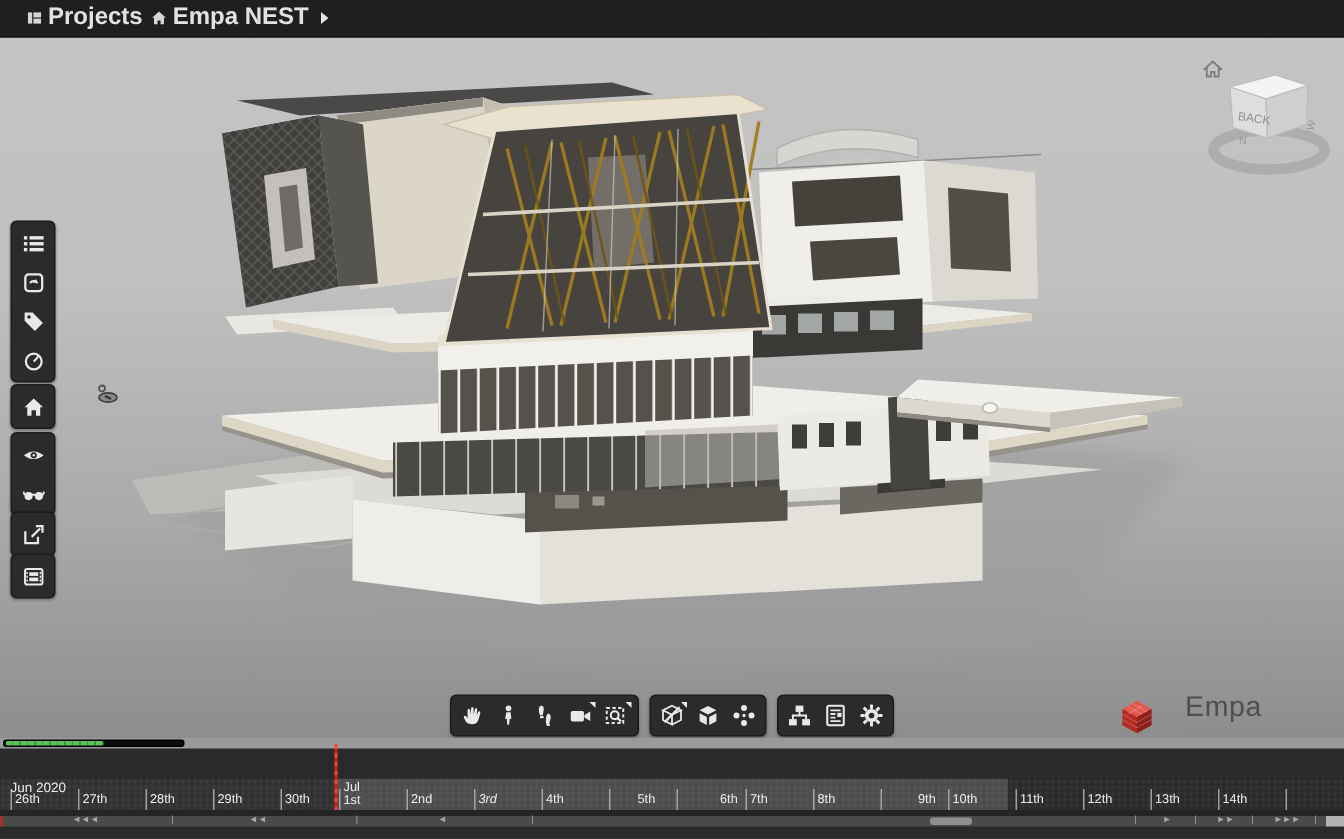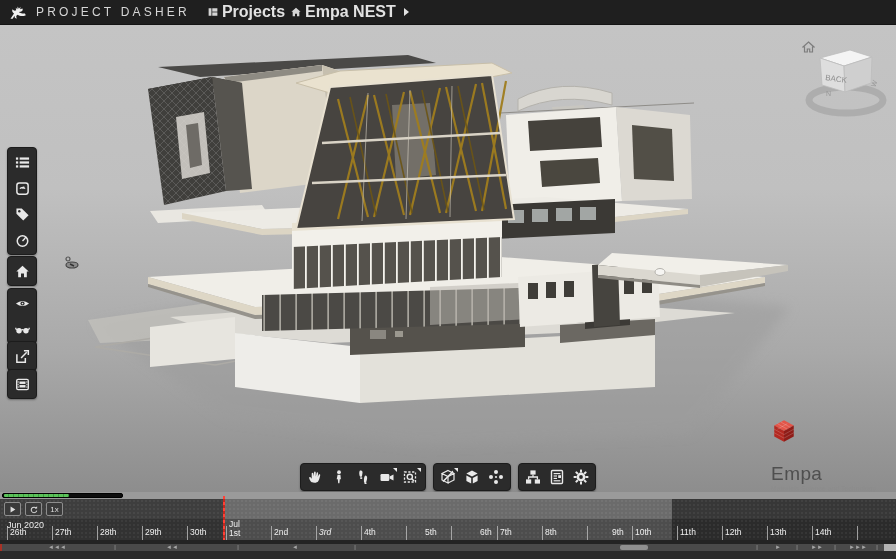--- a/index.html
+++ b/index.html
@@ -37,21 +37,21 @@
   .tb-group{display:flex;background:#2b2b2b;border:1px solid #1c1c1c;border-radius:4px;padding:1px 2px;box-shadow:0 1px 2px rgba(0,0,0,.35);}
   .tb-btn{position:relative;width:24px;height:24px;display:flex;align-items:center;justify-content:center;cursor:pointer;}
   .tb-btn .icn{width:16px;height:16px;}
   .tri{position:absolute;top:3px;right:2px;width:0;height:0;border-top:4px solid #e9e9e9;border-left:4px solid transparent;}
 
   
   #viewcube-wrap{position:absolute;right:4px;top:5px;width:96px;height:92px;z-index:25;cursor:pointer;}
   .vc-home{position:absolute;left:6px;top:9px;width:13px;height:12px;cursor:pointer;}
 
   
-  #empa{position:absolute;right:20px;bottom:0px;display:flex;align-items:flex-start;gap:19px;z-index:20;flex-direction:column;}
+  #empa{position:absolute;right:1px;bottom:0px;display:flex;align-items:flex-start;gap:19px;z-index:20;}
   #empa svg{width:26px;height:28px;margin-top:2px;}
   #empa-name{font-size:19px;color:#4f4f4f;font-weight:500;letter-spacing:.4px;line-height:20px;display:block;}
   #empa-tag{font-size:6.5px;color:#8c8c8c;display:block;margin-top:1px;letter-spacing:.2px;}
 
   
   #cursor{position:absolute;left:62px;top:231px;width:20px;height:16px;z-index:35;pointer-events:none;}
 
   
   #timeline{position:absolute;left:0;top:492px;width:896px;height:67px;background:#2a2a2a;z-index:45;}
   #progress{position:absolute;top:0;left:0;width:896px;height:7px;background:#9a9a9a;}
@@ -80,26 +80,20 @@
   #scroll-origin{position:absolute;left:0;top:0;width:2px;height:7px;background:#a93226;}
   #playhead{position:absolute;top:4px;width:2px;height:44px;z-index:10;cursor:ew-resize;
     background:repeating-linear-gradient(#ff4136 0 3px,#c2271e 3px 6px);}
 </style>
 </head>
 <body>
 
 <div id="app">
 
   <header id="topbar">
-    <div class="brand">
-      <svg viewBox="0 0 24 24">
-        <path fill="#f0f0f0" d="M4 19 L8 13 C6 12 5.4 10 6.4 8.4 C7.4 10 9 10.2 10.5 9.5 L10 6.5 L11.8 8.2 L12.2 5 L13.6 7.6 L15.5 5.4 L15 8.4 L17.6 7.4 C18.6 9 17.6 10.8 15.5 11.2 L13.5 11.5 C15.5 13 18 13.6 20.5 13 L21.5 15 C18 16.6 14.5 16 12 14.5 L10.5 16 L11 19 L9 18 L8.5 15.6 L6.5 19 Z"></path>
-      </svg>
-      <span id="app-title">PROJECT DASHER</span>
-    </div>
     <nav class="crumbs">
       <span class="crumb">
         <svg viewBox="0 0 16 16">
             <rect x="1" y="2" width="4.5" height="12"></rect>
             <rect x="6.8" y="2" width="8.2" height="5.4"></rect>
             <rect x="6.8" y="8.6" width="8.2" height="5.4"></rect>
           </svg>
         <span>Projects</span>
       </span>
       <span class="crumb">
@@ -482,39 +476,20 @@
     </div>
   </div>
 
   <div id="timeline">
     <div id="progress">
       <div class="track" style="width: 121px;">
           <div class="fill" style="width: 65px;"></div>
         </div>
     </div>
 
-    <div id="tl-upper" class="band">
-        <div class="zone" style="left: 672px; width: 224px; background: rgb(55, 55, 55);"></div>
-        <div class="zone" style="left: 224px; width: 448px; background: rgb(107, 107, 107);"></div>
-        <div class="zone" style="left: 0px; width: 224px; background: rgb(62, 62, 62);"></div>
-      <div id="tl-controls">
-        <div class="tl-btn">
-          <svg viewBox="0 0 14 14">
-              <path d="M4 2.5 v9 l7.5-4.5z"></path>
-            </svg>
-        </div>
-        <div class="tl-btn">
-          <svg viewBox="0 0 14 14">
-            <path d="M11.2 5 A4.3 4.3 0 1 0 12 8.6" fill="none" stroke="#ddd" stroke-width="1.6"></path>
-            <path d="M12.6 2 v3.6 h-3.6 z"></path>
-          </svg>
-        </div>
-        <div class="tl-btn">1x</div>
-      </div>
-    </div>
 
     <div id="tl-dates" class="band">
         <div class="zone" style="left: 672px; width: 224px; background: rgb(43, 43, 43);"></div>
         <div class="zone" style="left: 224px; width: 448px; background: rgb(77, 77, 77);"></div>
         <div class="zone" style="left: 0px; width: 224px; background: rgb(50, 50, 50);"></div>
       <span id="month">Jun 2020</span>
     <div class="tick" style="left: 7px;"></div>
         <span class="day-label" style="left: 10px;">26th</span>
         <div class="tick" style="left: 52px;"></div>
         <span class="day-label" style="left: 55px;">27th</span>

